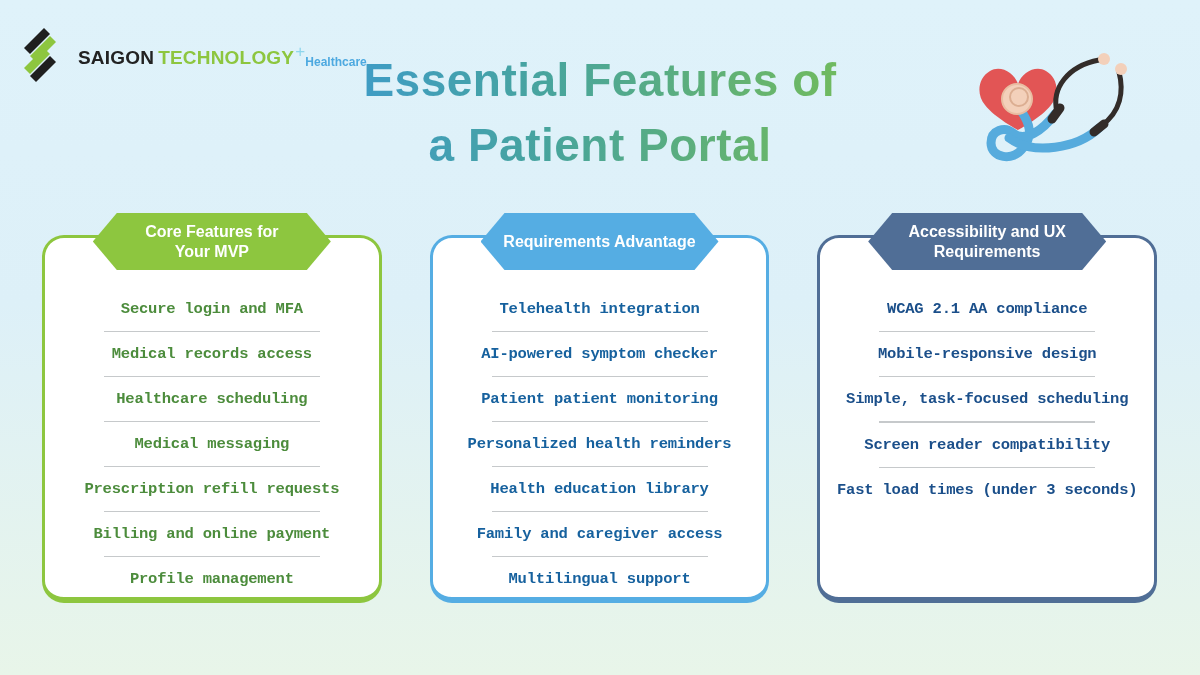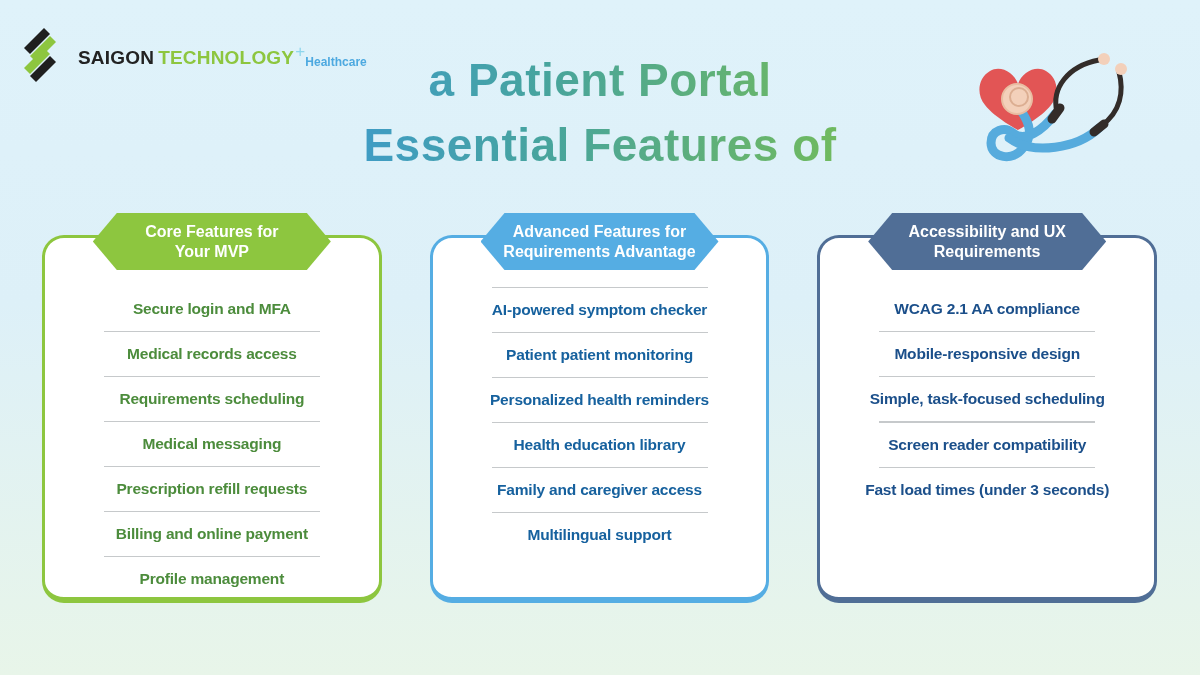--- a/index.html
+++ b/index.html
@@ -35,21 +35,21 @@
         border:3px solid var(--accent);border-bottom-width:6px;border-radius:22px;}
   .badge{position:absolute;top:-25px;left:50%;transform:translateX(-50%);
          width:238px;height:57px;box-sizing:border-box;background:var(--accent);
          display:flex;flex-direction:column;align-items:center;justify-content:center;
          color:#fff;font-weight:700;font-size:16px;line-height:1.25;text-align:center;
          white-space:nowrap;z-index:2;
          clip-path:polygon(0 50%,24px 0,calc(100% - 24px) 0,100% 50%,calc(100% - 24px) 100%,24px 100%);}
   .list{padding-top:49px;}
   .item{height:44px;display:flex;align-items:center;justify-content:center;
         font-size:15.5px;font-weight:700;letter-spacing:-.2px;white-space:nowrap;
-        color:var(--text);}
+        color:var(--text);font-family:Liberation Mono, monospace;}
   .divider{width:216px;height:1px;margin:0 auto;background:#c6c9cb;}
 </style>
 </head>
 <body>
 
 <div class="stage">
 
   <div class="logo">
     <svg class="logo-mark" viewBox="0 0 46 58">
       <polygon fill="#1f1f1f" points="27,2 7,22 13,28 33,8"></polygon>
@@ -58,22 +58,22 @@
       <polygon fill="#1f1f1f" points="19,56 39,36 33,30 13,50"></polygon>
     </svg>
     <div class="logo-text">
       <div class="logo-line1"><span class="brand-black">SAIGON</span><span class="brand-green">TECHNOLOGY</span><span class="brand-plus">+</span></div>
       <div class="logo-line2">Healthcare</div>
     </div>
   </div>
 
   <h1 class="title">
     <span class="title-inner">
+      <span class="t-line">Essential Features of</span>
       <span class="t-line">a Patient Portal</span>
-      <span class="t-line">Essential Features of</span>
     </span>
   </h1>
 
   <svg class="hero-art" viewBox="0 0 188 158">
     <g>
       <path fill="#e25555" d="M45 48 C41 36 27 29 17 35 C5 42 3 58 12 69 C22 82 45 94 45 94 C45 94 68 82 78 69 C87 58 85 42 73 35 C63 29 49 36 45 48 Z"></path>
     </g>
     <g fill="none" stroke-linecap="round">
 
       <path stroke="#56abdd" stroke-width="9" d="M46 72 C58 88 60 100 50 112 C40 126 18 122 18 107 C18 94 32 90 40 97 C52 107 70 94 82 78"></path>
@@ -98,38 +98,38 @@
     <section class="card" style="--accent: #8dc63f; --text: #4c8c3c;">
       <div class="badge">
         <span>Core Features for</span>
         <span>Your MVP</span>
       </div>
       <div class="list">
         <div class="item">Secure login and MFA</div>
         <div class="divider"></div>
         <div class="item">Medical records access</div>
         <div class="divider"></div>
-        <div class="item">Requirements scheduling</div>
+        <div class="item">Healthcare scheduling</div>
         <div class="divider"></div>
         <div class="item">Medical messaging</div>
         <div class="divider"></div>
         <div class="item">Prescription refill requests</div>
         <div class="divider"></div>
         <div class="item">Billing and online payment</div>
         <div class="divider"></div>
         <div class="item">Profile management</div>
       </div>
     </section>
 
     <section class="card" style="--accent: #55ade3; --text: #16619e;">
       <div class="badge">
-        <span>Advanced Features for</span>
         <span>Requirements Advantage</span>
       </div>
       <div class="list">
+        <div class="item">Telehealth integration</div>
         <div class="divider"></div>
         <div class="item">AI-powered symptom checker</div>
         <div class="divider"></div>
         <div class="item">Patient patient monitoring</div>
         <div class="divider"></div>
         <div class="item">Personalized health reminders</div>
         <div class="divider"></div>
         <div class="item">Health education library</div>
         <div class="divider"></div>
         <div class="item">Family and caregiver access</div>

